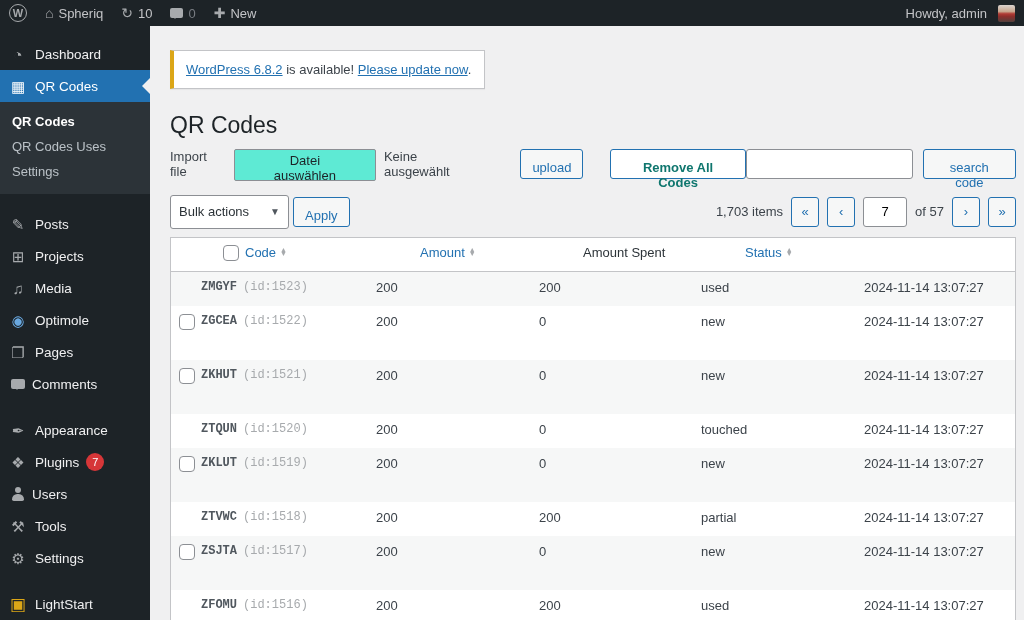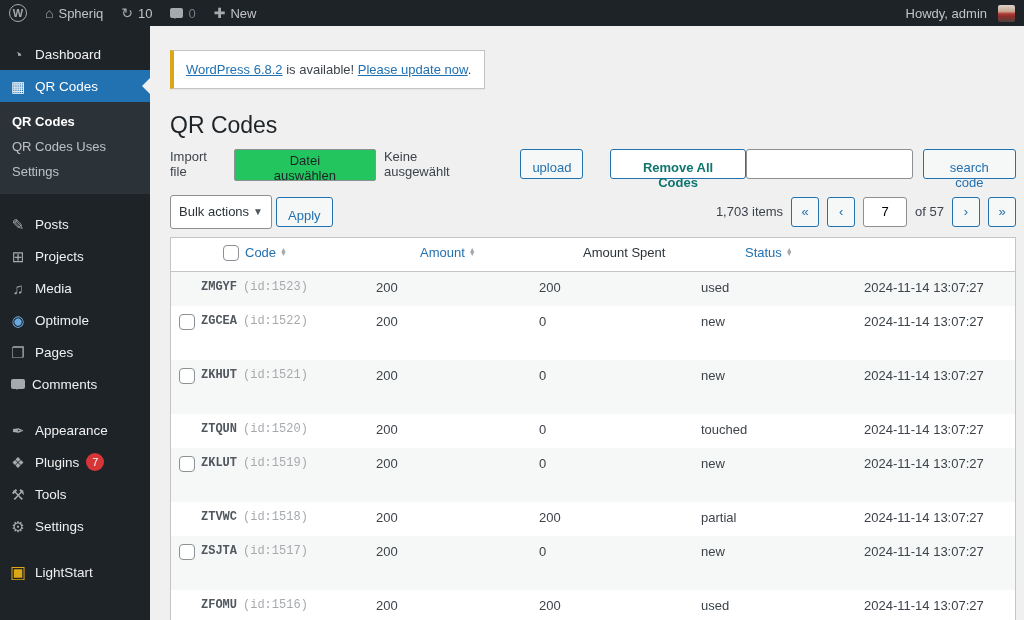--- a/index.html
+++ b/index.html
@@ -61,35 +61,35 @@
 
   
   .content { margin:26px 0 0 150px; height:594px; padding:0 8px 0 20px; background:#f0f0f1; overflow:hidden; }
   .notice { margin-top:24px; width:315px; background:#fff; border:1px solid #c3c4c7;
     border-left:4px solid #dba617; padding:11px 12px; box-shadow:0 1px 1px rgba(0,0,0,.04); }
   .notice a { color:#2271b1; }
   .page-title { font-size:23px; font-weight:400; color:#1d2327; margin:22px 0 0; line-height:1.3; }
 
   .toolbar { display:flex; margin-top:8px; height:32px; }
   .import-label { margin-right:8px; color:#3c434a; }
-  .file-button { background:#22c55e; border:1px solid #8c8f94; border-radius:2px; padding:3px 23px;
+  .file-button { background:#5eead4; border:1px solid #8c8f94; border-radius:2px; padding:3px 23px;
     font-size:13px; color:#1d2327; cursor:pointer; font-family:inherit; }
   .file-status { margin-left:8px; color:#3c434a; }
   .btn { background:#f6f7f7; border:1px solid #2271b1; color:#2271b1; border-radius:3px;
     height:30px; padding:10px 11px; font-size:13px; cursor:pointer; font-family:inherit; }
   .btn-upload { margin-left:36px; }
   .btn-danger { margin-left:27px; color:#0f766e; font-weight:700; background:#fff; }
   .spacer { flex:1; }
   .search-input { width:167px; height:30px; border:1px solid #8c8f94; border-radius:3px; background:#fff;
     padding:0 8px; font-size:13px; font-family:inherit; }
   .btn-search { margin-left:10px; }
 
   .bulkbar { display:flex; align-items:center; margin-top:16px; height:30px; }
   .select { background:#fff; border:1px solid #8c8f94; border-radius:3px; height:30px;
-    display:flex; align-items:center; padding:16px 8px; gap:4px; cursor:pointer; color:#2c3338; }
+    display:flex; align-items:center; padding:16px 8px; gap:21px; cursor:pointer; color:#2c3338; }
   .select .chev { font-size:10px; color:#50575e; }
   .btn-apply { margin-left:4px; }
   .items-count { margin-left:auto; color:#3c434a; }
   .pg-btn { width:28px; height:30px; margin-left:8px; background:#f6f7f7; border:1px solid #2271b1;
     color:#2271b1; border-radius:3px; font-size:13px; cursor:pointer; }
   .pg-input { width:44px; height:30px; margin-left:8px; text-align:center; border:1px solid #8c8f94;
     border-radius:3px; font-size:13px; font-family:inherit; }
   .pg-of { margin-left:8px; color:#3c434a; }
 
   
@@ -183,20 +183,24 @@
     </div>
     <div class="menu-sep"></div>
     <div class="menu-item">
       <span class="menu-icon mi-appearance-icon">✒</span>
       <span class="menu-label">Appearance</span>
     </div>
     <div class="menu-item">
       <span class="menu-icon mi-plugins-icon">❖</span>
       <span class="menu-label">Plugins</span>
       <span class="menu-badge">7</span>
+    </div>
+    <div class="menu-item">
+      <span class="menu-icon mi-users-icon"></span>
+      <span class="menu-label">Users</span>
     </div>
     <div class="menu-item">
       <span class="menu-icon mi-tools-icon">⚒</span>
       <span class="menu-label">Tools</span>
     </div>
     <div class="menu-item">
       <span class="menu-icon mi-settings-icon">⚙</span>
       <span class="menu-label">Settings</span>
     </div>
     <div class="menu-sep"></div>

